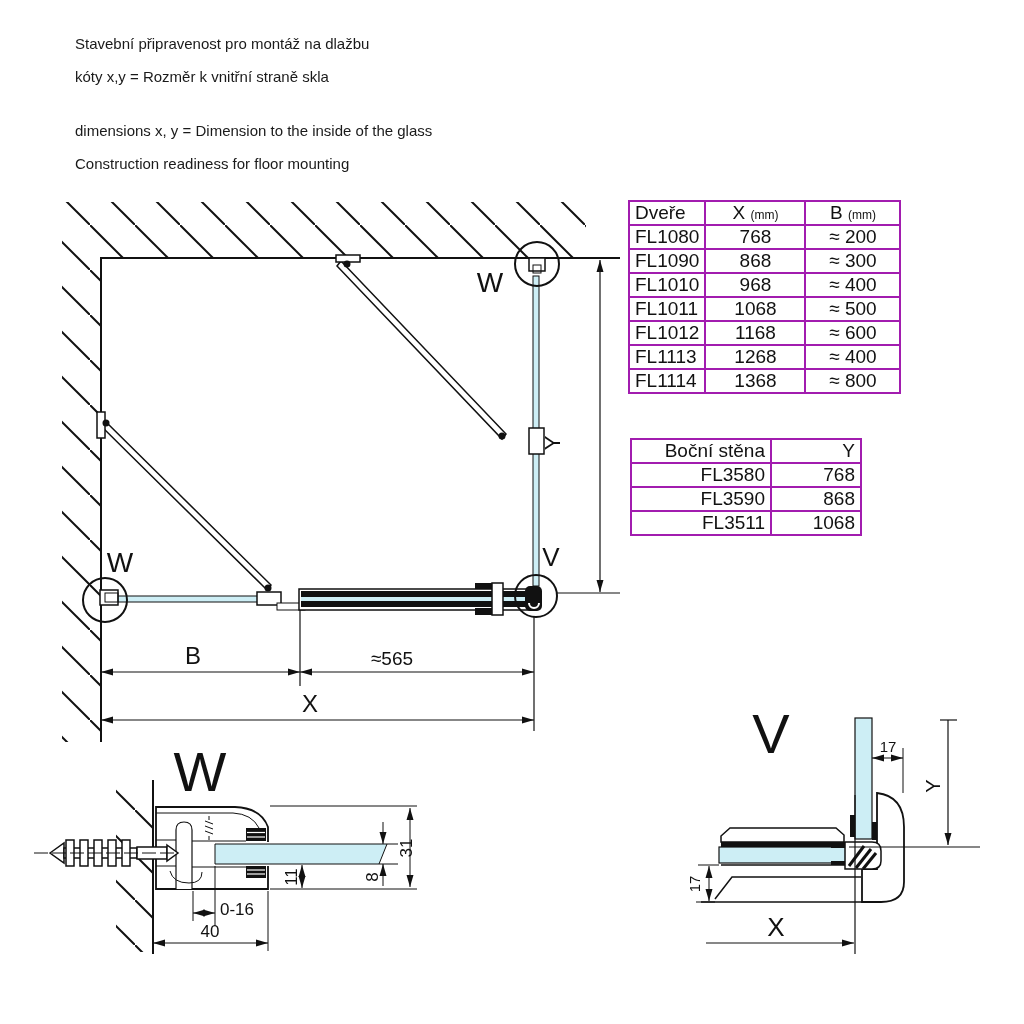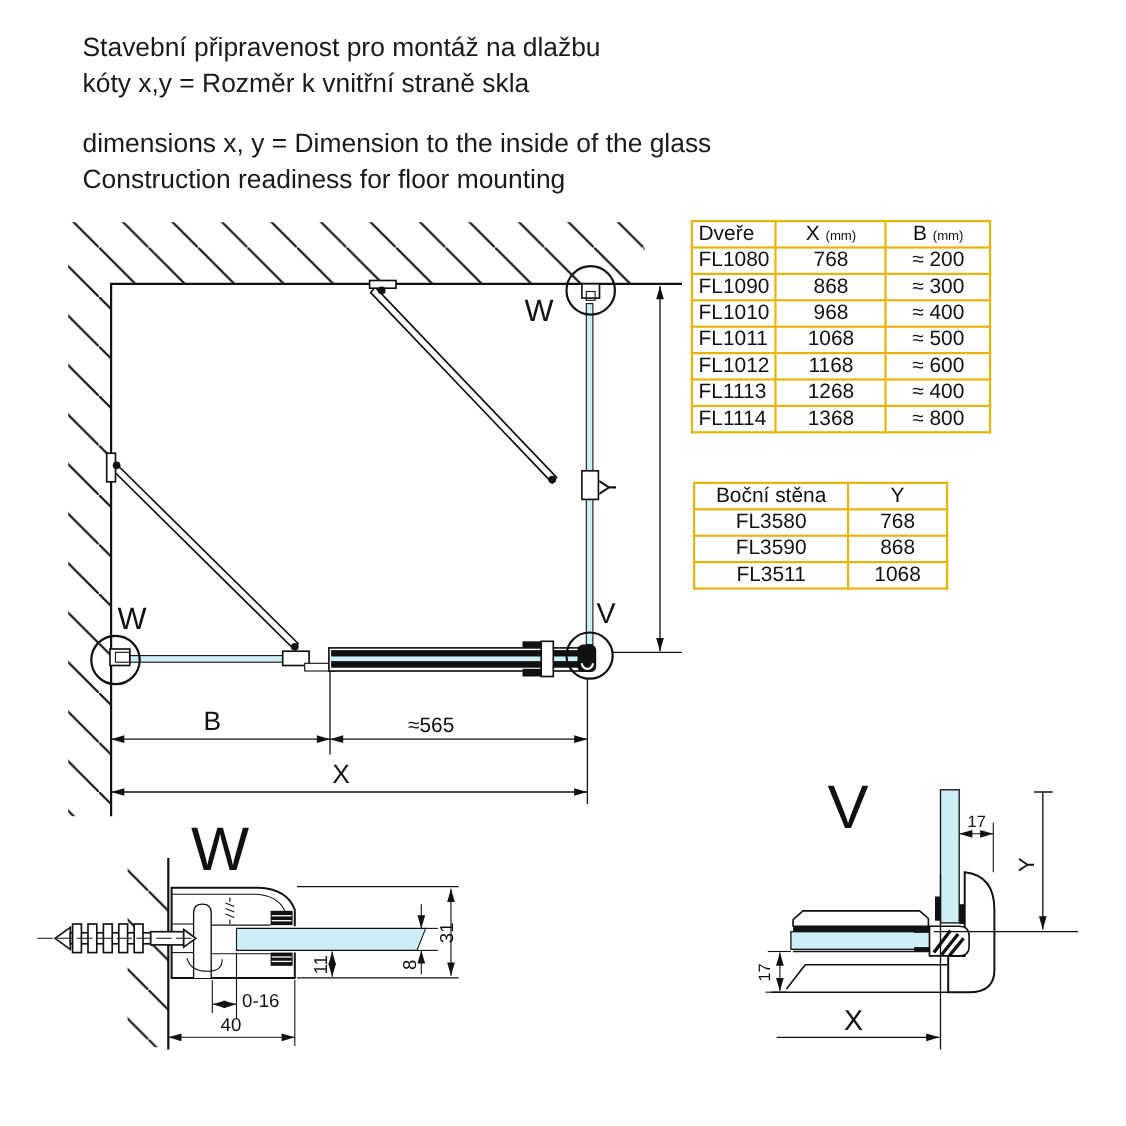--- a/index.html
+++ b/index.html
@@ -1,33 +1,33 @@
 <!DOCTYPE html>
 <html><head>
 <meta charset="utf-8">
 <style>
   html,body{margin:0;padding:0;background:#fff;}
   .canvas{position:relative;width:1024px;height:1024px;background:#ffffff;overflow:hidden;
           font-family:"Liberation Sans", sans-serif;color:#111;}
-  .hdr{position:absolute;left:75px;font-size:24px;line-height:33px;color:#1a1a1a;}
+  .hdr{position:absolute;left:75px;font-size:15px;line-height:33px;color:#1a1a1a;}
   .hdr-cz{top:27px;}
   .hdr-en{top:114px;}
   svg{position:absolute;left:0;top:0;}
   svg text{font-family:"Liberation Sans", sans-serif;fill:#111;}
   .glass{fill:#cdeef5;stroke:#111;}
   .ln{stroke:#111;fill:none;}
   .wht{fill:#fff;stroke:#111;}
   .blk{fill:#111;stroke:none;}
   table.tbl{position:absolute;border-collapse:collapse;background:#fff;}
-  table.tbl td{border:2px solid #eab308;font-size:19px;color:#111;padding:0 5px;text-align:center;}
+  table.tbl td{border:2px solid #a21caf;font-size:19px;color:#111;padding:0 5px;text-align:center;}
   #doors-table{left:628px;top:200px;}
   #doors-table td{height:21.7px;}
   #doors-table td.model{text-align:left;}
   #side-table{left:630px;top:438px;}
-  #side-table td{height:21.2px;}
+  #side-table td{height:21.2px;text-align:right;}
   .unit{font-size:12px;}
 </style>
 </head>
 <body>
 
 <div class="canvas">
 
   <div class="hdr hdr-cz">
     <div>Stavební připravenost pro montáž na dlažbu</div>
     <div>kóty x,y = Rozměr k vnitřní straně skla</div>

